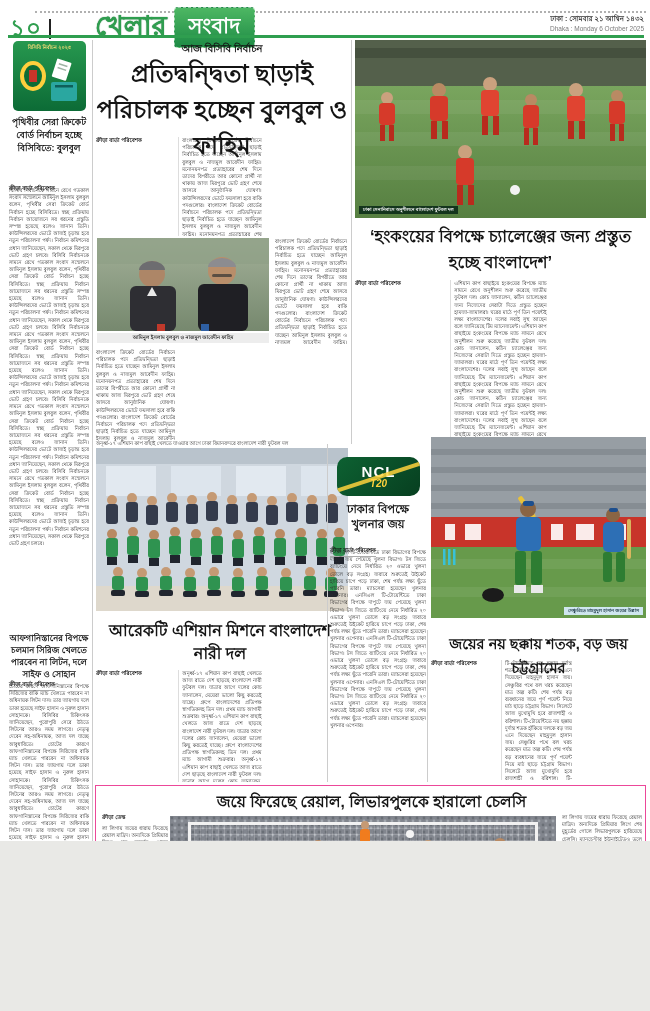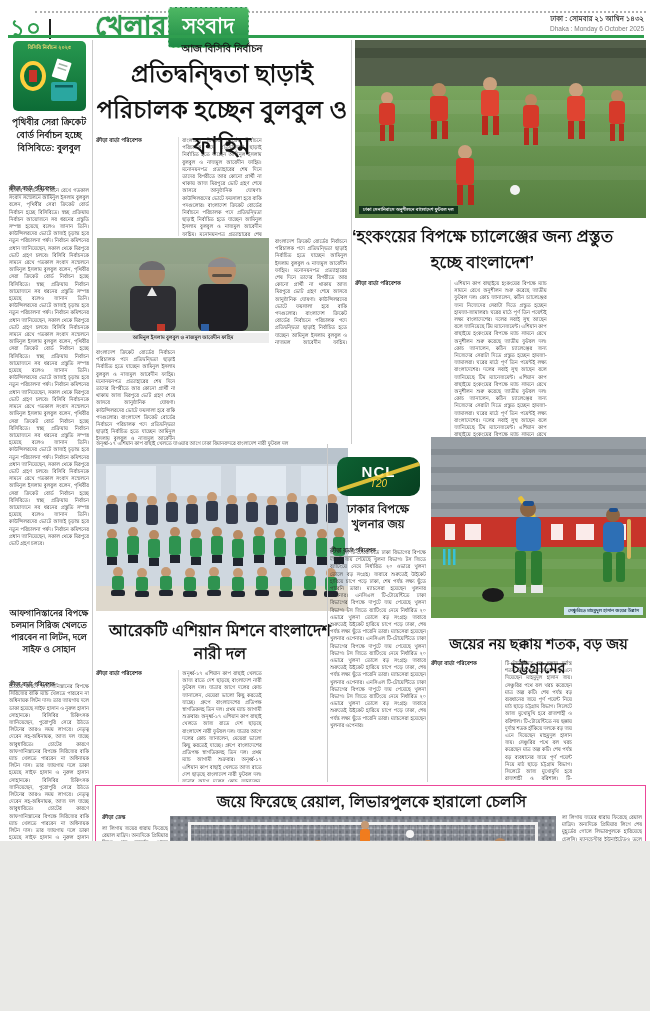--- a/index.html
+++ b/index.html
@@ -22,21 +22,21 @@
   .photo svg { display:block; }
   .photo-strip {
     position:absolute; background:rgba(8,40,22,.85); color:#fff;
     font-size:4.6px; font-weight:bold; padding:1px 4px; line-height:6px;
   }
   .subhead { font-size:5.5px; font-weight:bold; text-align:center; margin:2px 0; color:#111; }
   
   #dotted-top { border-top:2px dotted #b0b0b0; }
   #page-number { font-size:23px; font-weight:bold; color:#2f9e4f; letter-spacing:1px; }
   #page-number .bar { display:inline-block; width:2.5px; height:20px; background:#222; margin-left:7px; vertical-align:-3px; }
-  #masthead { display:flex; align-items:center; gap:1px; }
+  #masthead { display:flex; align-items:center; gap:7px; }
   #masthead-primary { font-size:27px; font-weight:800; color:#2f9e4f; text-shadow:0 0 1px #1c6e36; }
   #masthead-secondary {
     font-size:21px; font-weight:800; color:#fff; padding:2px 14px;
     background:linear-gradient(#4db763,#1e8b45); border-radius:4px;
     border:1px dashed rgba(255,255,255,.55);
   }
   #dateline { text-align:right; }
   #dateline .bn { font-size:7px; font-weight:bold; color:#3a3a3a; }
   #dateline .en { font-size:6.5px; color:#7a7a7a; }
   #green-rule { background:#2f9e4f; height:2.5px; }
@@ -45,21 +45,21 @@
     background:linear-gradient(#27984f,#0c6b36); border-radius:5px; overflow:hidden;
   }
   #bcb-logo .banner { font-size:5px; font-weight:bold; color:#ffe07a; text-align:center; margin-top:3px; }
   
   #ncl-logo {
     background:linear-gradient(135deg,#0d6132,#073f20); border-radius:4px;
     display:flex; flex-direction:column; align-items:center; justify-content:center;
     position:relative; overflow:hidden;
   }
   #ncl-logo .l1 { font-size:15px; font-weight:800; color:#fff; line-height:15px; letter-spacing:1px; }
-  #ncl-logo .l2 { font-size:10px; font-weight:400; color:#ffd23c; line-height:10px; font-style:italic; }
+  #ncl-logo .l2 { font-size:10px; font-weight:700; color:#ffd23c; line-height:10px; font-style:italic; }
   #ncl-logo .swoosh { position:absolute; width:120%; height:4px; background:#ffd23c; transform:rotate(-18deg); top:18px; left:-10%; opacity:.85; }
   
   #bottom-box { border:1px solid #ec4899; background:#fff; }
   .cap-bar { background:#d9edca; color:#2c4a22; font-size:5px; font-weight:bold; line-height:10px; padding-left:3px; overflow:hidden; }
 </style>
 </head>
 <body>
 
 <div id="page">
 
@@ -90,21 +90,21 @@
         </g>
       <rect x="38" y="30" width="26" height="19" rx="2" fill="#2aa7a0"></rect>
       <rect x="42" y="33" width="18" height="2.5" fill="#0e5f5a"></rect>
     </svg>
   </div>
 
   <div class="abs headline" style="left:9px; top:116px; width:80px; font-size:9px; line-height:13px;">পৃথিবীর সেরা ক্রিকেট বোর্ড নির্বাচন হচ্ছে বিসিবিতে: বুলবুল</div>
   <div class="abs" style="left:9px; top:176px;"><span class="byline">ক্রীড়া বার্তা পরিবেশক</span></div>
   <div class="abs body-text" style="left:9px; top:187px; width:80px; height:418px;">বিসিবি নির্বাচনকে সামনে রেখে গতকাল সংবাদ সম্মেলনে আমিনুল ইসলাম বুলবুল বলেন, পৃথিবীর সেরা ক্রিকেট বোর্ড নির্বাচন হচ্ছে বিসিবিতে। স্বচ্ছ প্রক্রিয়ায় নির্বাচন আয়োজনে সব ধরনের প্রস্তুতি সম্পন্ন হয়েছে বলেও জানান তিনি। কাউন্সিলরদের ভোটে আজই চূড়ান্ত হবে নতুন পরিচালনা পর্ষদ। নির্বাচন কমিশনের প্রধান জানিয়েছেন, সকাল থেকে মিরপুরে ভোট গ্রহণ চলবে। বিসিবি নির্বাচনকে সামনে রেখে গতকাল সংবাদ সম্মেলনে আমিনুল ইসলাম বুলবুল বলেন, পৃথিবীর সেরা ক্রিকেট বোর্ড নির্বাচন হচ্ছে বিসিবিতে। স্বচ্ছ প্রক্রিয়ায় নির্বাচন আয়োজনে সব ধরনের প্রস্তুতি সম্পন্ন হয়েছে বলেও জানান তিনি। কাউন্সিলরদের ভোটে আজই চূড়ান্ত হবে নতুন পরিচালনা পর্ষদ। নির্বাচন কমিশনের প্রধান জানিয়েছেন, সকাল থেকে মিরপুরে ভোট গ্রহণ চলবে। বিসিবি নির্বাচনকে সামনে রেখে গতকাল সংবাদ সম্মেলনে আমিনুল ইসলাম বুলবুল বলেন, পৃথিবীর সেরা ক্রিকেট বোর্ড নির্বাচন হচ্ছে বিসিবিতে। স্বচ্ছ প্রক্রিয়ায় নির্বাচন আয়োজনে সব ধরনের প্রস্তুতি সম্পন্ন হয়েছে বলেও জানান তিনি। কাউন্সিলরদের ভোটে আজই চূড়ান্ত হবে নতুন পরিচালনা পর্ষদ। নির্বাচন কমিশনের প্রধান জানিয়েছেন, সকাল থেকে মিরপুরে ভোট গ্রহণ চলবে। বিসিবি নির্বাচনকে সামনে রেখে গতকাল সংবাদ সম্মেলনে আমিনুল ইসলাম বুলবুল বলেন, পৃথিবীর সেরা ক্রিকেট বোর্ড নির্বাচন হচ্ছে বিসিবিতে। স্বচ্ছ প্রক্রিয়ায় নির্বাচন আয়োজনে সব ধরনের প্রস্তুতি সম্পন্ন হয়েছে বলেও জানান তিনি। কাউন্সিলরদের ভোটে আজই চূড়ান্ত হবে নতুন পরিচালনা পর্ষদ। নির্বাচন কমিশনের প্রধান জানিয়েছেন, সকাল থেকে মিরপুরে ভোট গ্রহণ চলবে। বিসিবি নির্বাচনকে সামনে রেখে গতকাল সংবাদ সম্মেলনে আমিনুল ইসলাম বুলবুল বলেন, পৃথিবীর সেরা ক্রিকেট বোর্ড নির্বাচন হচ্ছে বিসিবিতে। স্বচ্ছ প্রক্রিয়ায় নির্বাচন আয়োজনে সব ধরনের প্রস্তুতি সম্পন্ন হয়েছে বলেও জানান তিনি। কাউন্সিলরদের ভোটে আজই চূড়ান্ত হবে নতুন পরিচালনা পর্ষদ। নির্বাচন কমিশনের প্রধান জানিয়েছেন, সকাল থেকে মিরপুরে ভোট গ্রহণ চলবে।</div>
 
-  <div class="abs headline" style="left:9px; top:607px; width:80px; font-size:8.5px; line-height:12px;">আফগানিস্তানের বিপক্ষে চলমান সিরিজ খেলতে পারবেন না লিটন, দলে সাইফ ও সোহান</div>
+  <div class="abs headline" style="left:9px; top:632px; width:80px; font-size:8.5px; line-height:12px;">আফগানিস্তানের বিপক্ষে চলমান সিরিজ খেলতে পারবেন না লিটন, দলে সাইফ ও সোহান</div>
   <div class="abs" style="left:9px; top:672px;"><span class="byline">ক্রীড়া বার্তা পরিবেশক</span></div>
   <div class="abs body-text" style="left:9px; top:683px; width:80px; height:320px;">চোটের কারণে আফগানিস্তানের বিপক্ষে সিরিজের বাকি ম্যাচ খেলতে পারবেন না অধিনায়ক লিটন দাস। তার জায়গায় দলে ডাকা হয়েছে সাইফ হাসান ও নুরুল হাসান সোহানকে। বিসিবির চিকিৎসক জানিয়েছেন, পুরোপুরি সেরে উঠতে লিটনের আরও সময় লাগবে। নেতৃত্ব দেবেন সহ-অধিনায়ক, আজ দল যাচ্ছে আবুধাবিতে। চোটের কারণে আফগানিস্তানের বিপক্ষে সিরিজের বাকি ম্যাচ খেলতে পারবেন না অধিনায়ক লিটন দাস। তার জায়গায় দলে ডাকা হয়েছে সাইফ হাসান ও নুরুল হাসান সোহানকে। বিসিবির চিকিৎসক জানিয়েছেন, পুরোপুরি সেরে উঠতে লিটনের আরও সময় লাগবে। নেতৃত্ব দেবেন সহ-অধিনায়ক, আজ দল যাচ্ছে আবুধাবিতে। চোটের কারণে আফগানিস্তানের বিপক্ষে সিরিজের বাকি ম্যাচ খেলতে পারবেন না অধিনায়ক লিটন দাস। তার জায়গায় দলে ডাকা হয়েছে সাইফ হাসান ও নুরুল হাসান সোহানকে। বিসিবির চিকিৎসক জানিয়েছেন, পুরোপুরি সেরে উঠতে লিটনের আরও সময় লাগবে। নেতৃত্ব দেবেন সহ-অধিনায়ক, আজ দল যাচ্ছে আবুধাবিতে। চোটের কারণে আফগানিস্তানের বিপক্ষে সিরিজের বাকি ম্যাচ খেলতে পারবেন না অধিনায়ক লিটন দাস। তার জায়গায় দলে ডাকা হয়েছে সাইফ হাসান ও নুরুল হাসান সোহানকে। বিসিবির চিকিৎসক জানিয়েছেন, পুরোপুরি সেরে উঠতে লিটনের আরও সময় লাগবে। নেতৃত্ব দেবেন সহ-অধিনায়ক, আজ দল যাচ্ছে আবুধাবিতে।</div>
 
   <div class="abs vrule" style="left:92px; top:40px; height:966px;"></div>
 
   <div class="abs headline" style="left:96px; top:41px; width:252px; font-size:10px;">আজ বিসিবি নির্বাচন</div>
   <div class="abs headline" style="left:94px; top:56px; width:256px; font-size:24px; line-height:36px;">প্রতিদ্বন্দ্বিতা ছাড়াই পরিচালক হচ্ছেন বুলবুল ও ফাহিম</div>
 
   <div class="abs colwrap" style="left:96px; top:137px; width:252px; height:99px; column-count:3;">
     <div class="byline-block">ক্রীড়া বার্তা পরিবেশক</div>
@@ -197,21 +197,21 @@
             <circle cx="0" cy="0" r="7" fill="#caa17e"></circle>
             <rect x="-9" y="6" width="18" height="27" rx="4" fill="#d63a2a"></rect>
             <rect x="-8" y="33" width="6" height="20" fill="#b92b1d"></rect>
             <rect x="3" y="33" width="6" height="20" fill="#b92b1d"></rect>
           </g>
       </g>
       <circle cx="160" cy="150" r="5" fill="#f2f2f2"></circle>
     </svg>
     <div class="photo-strip" style="left:4px; bottom:4px;">ঢাকা সেনানিবাসে অনুশীলনে বাংলাদেশ ফুটবল দল</div>
   </div>
-  <div class="abs headline" style="left:344px; top:223px; width:277px; font-size:16.5px; line-height:26px;">‘হংকংয়ের বিপক্ষে চ্যালেঞ্জের জন্য প্রস্তুত হচ্ছে বাংলাদেশ’</div>
+  <div class="abs headline" style="left:362px; top:223px; width:277px; font-size:16.5px; line-height:26px;">‘হংকংয়ের বিপক্ষে চ্যালেঞ্জের জন্য প্রস্তুত হচ্ছে বাংলাদেশ’</div>
   <div class="abs colwrap" style="left:355px; top:280px; width:291px; height:172px; column-count:3;">
     <div class="byline-block">ক্রীড়া বার্তা পরিবেশক</div>
     <div class="body-text">এশিয়ান কাপ বাছাইয়ে হংকংয়ের বিপক্ষে ম্যাচ সামনে রেখে অনুশীলন শুরু করেছে জাতীয় ফুটবল দল। কোচ জানালেন, কঠিন চ্যালেঞ্জের জন্য নিজেদের সেরাটা দিতে প্রস্তুত হচ্ছেন হামজা-জামালরা। ঘরের মাঠে পূর্ণ তিন পয়েন্টই লক্ষ্য বাংলাদেশের। দলের সবাই সুস্থ আছেন বলে জানিয়েছে টিম ম্যানেজমেন্ট। এশিয়ান কাপ বাছাইয়ে হংকংয়ের বিপক্ষে ম্যাচ সামনে রেখে অনুশীলন শুরু করেছে জাতীয় ফুটবল দল। কোচ জানালেন, কঠিন চ্যালেঞ্জের জন্য নিজেদের সেরাটা দিতে প্রস্তুত হচ্ছেন হামজা-জামালরা। ঘরের মাঠে পূর্ণ তিন পয়েন্টই লক্ষ্য বাংলাদেশের। দলের সবাই সুস্থ আছেন বলে জানিয়েছে টিম ম্যানেজমেন্ট। এশিয়ান কাপ বাছাইয়ে হংকংয়ের বিপক্ষে ম্যাচ সামনে রেখে অনুশীলন শুরু করেছে জাতীয় ফুটবল দল। কোচ জানালেন, কঠিন চ্যালেঞ্জের জন্য নিজেদের সেরাটা দিতে প্রস্তুত হচ্ছেন হামজা-জামালরা। ঘরের মাঠে পূর্ণ তিন পয়েন্টই লক্ষ্য বাংলাদেশের। দলের সবাই সুস্থ আছেন বলে জানিয়েছে টিম ম্যানেজমেন্ট। এশিয়ান কাপ বাছাইয়ে হংকংয়ের বিপক্ষে ম্যাচ সামনে রেখে অনুশীলন শুরু করেছে জাতীয় ফুটবল দল। কোচ জানালেন, কঠিন চ্যালেঞ্জের জন্য নিজেদের সেরাটা দিতে প্রস্তুত হচ্ছেন হামজা-জামালরা। ঘরের মাঠে পূর্ণ তিন পয়েন্টই লক্ষ্য বাংলাদেশের। দলের সবাই সুস্থ আছেন বলে জানিয়েছে টিম ম্যানেজমেন্ট। এশিয়ান কাপ বাছাইয়ে হংকংয়ের বিপক্ষে ম্যাচ সামনে রেখে অনুশীলন শুরু করেছে জাতীয় ফুটবল দল। কোচ জানালেন, কঠিন চ্যালেঞ্জের জন্য নিজেদের সেরাটা দিতে প্রস্তুত হচ্ছেন হামজা-জামালরা। ঘরের মাঠে পূর্ণ তিন পয়েন্টই লক্ষ্য বাংলাদেশের। দলের সবাই সুস্থ আছেন বলে জানিয়েছে টিম ম্যানেজমেন্ট। এশিয়ান কাপ বাছাইয়ে হংকংয়ের বিপক্ষে ম্যাচ সামনে রেখে অনুশীলন শুরু করেছে জাতীয় ফুটবল দল। কোচ জানালেন, কঠিন চ্যালেঞ্জের জন্য নিজেদের সেরাটা দিতে প্রস্তুত হচ্ছেন হামজা-জামালরা। ঘরের মাঠে পূর্ণ তিন পয়েন্টই লক্ষ্য বাংলাদেশের। দলের সবাই সুস্থ আছেন বলে জানিয়েছে টিম ম্যানেজমেন্ট। এশিয়ান কাপ বাছাইয়ে হংকংয়ের বিপক্ষে ম্যাচ সামনে রেখে অনুশীলন শুরু করেছে জাতীয় ফুটবল দল। কোচ জানালেন, কঠিন চ্যালেঞ্জের জন্য নিজেদের সেরাটা দিতে প্রস্তুত হচ্ছেন হামজা-জামালরা। ঘরের মাঠে পূর্ণ তিন পয়েন্টই লক্ষ্য বাংলাদেশের। দলের সবাই সুস্থ আছেন বলে জানিয়েছে টিম ম্যানেজমেন্ট।</div>
   </div>
 
   <div class="abs caption" style="left:96px; top:440px; width:252px; font-weight:normal; color:#333;">অনূর্ধ্ব-১৭ এশিয়ান কাপ বাছাই খেলতে যাওয়ার আগে ঢাকা বিমানবন্দরে বাংলাদেশ নারী ফুটবল দল</div>
   <div class="abs photo" style="left:96px; top:448px; width:252px; height:163px;">
     <svg width="252" height="163" viewBox="0 0 252 163">
       <defs>
         <g id="pback">

